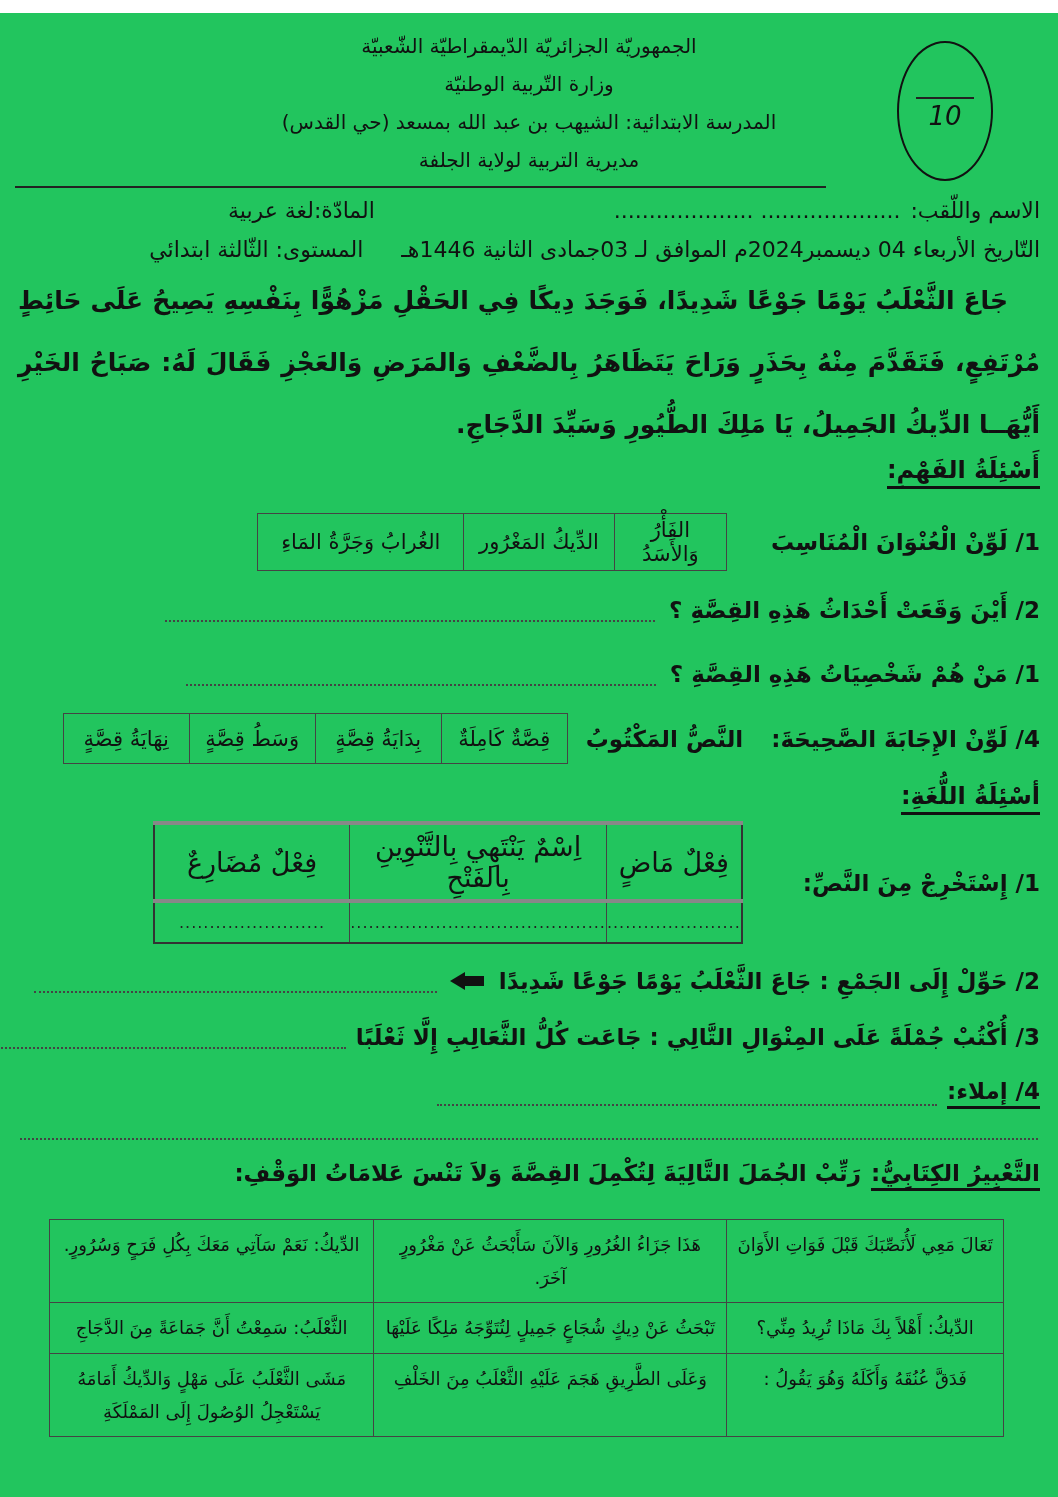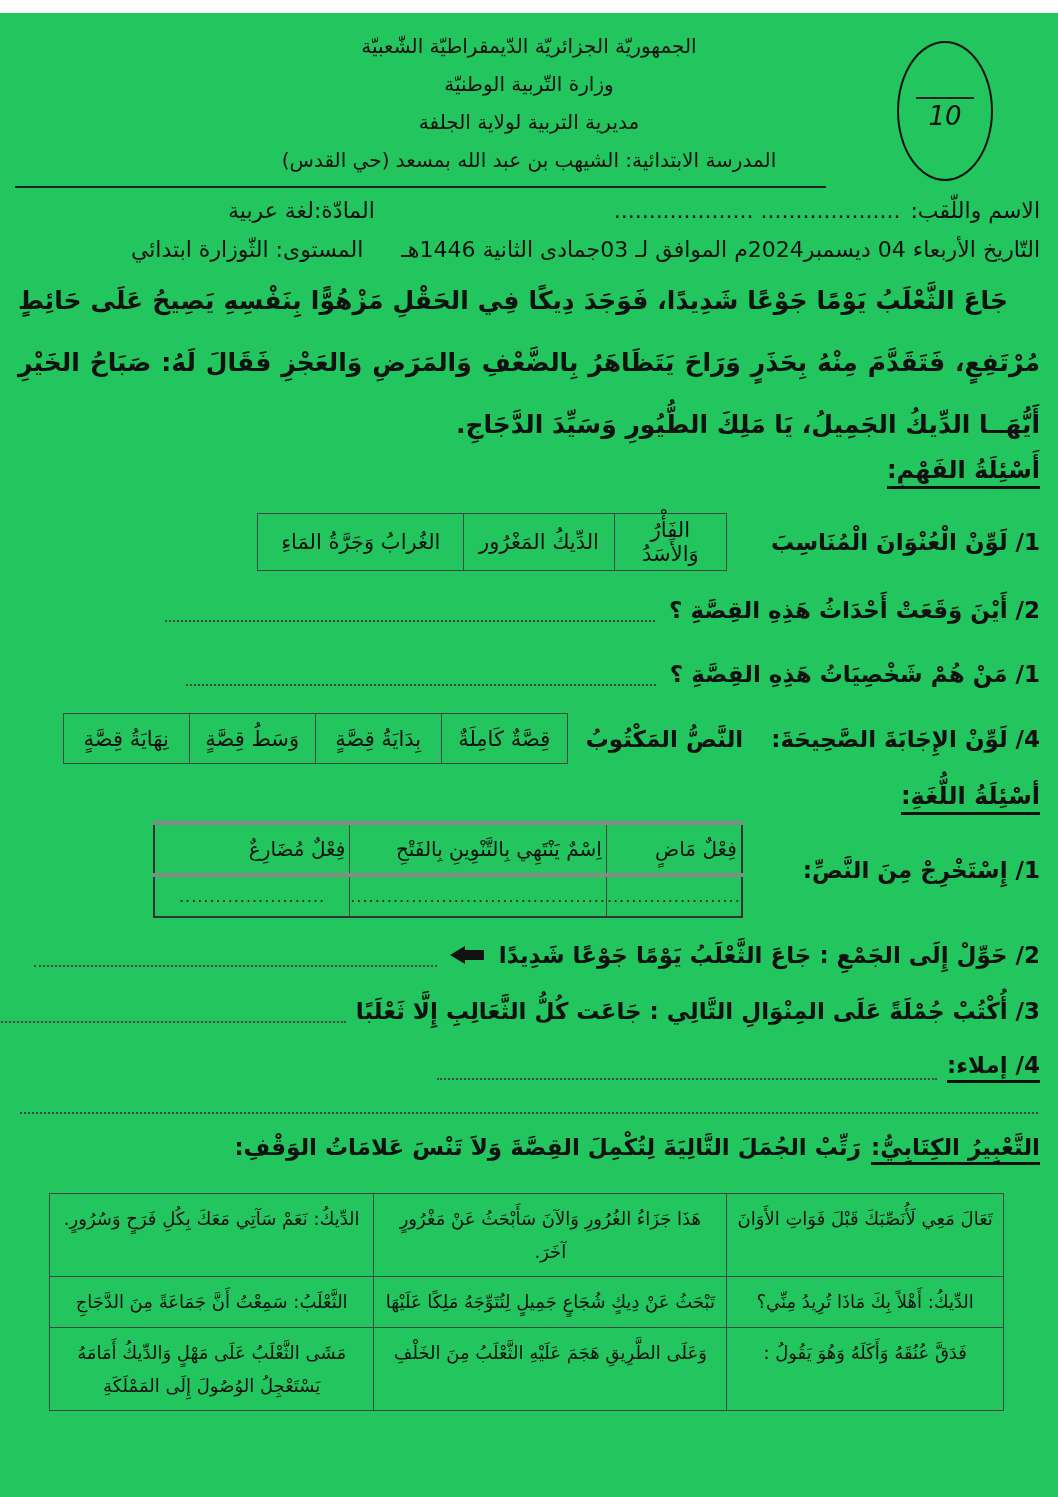--- a/index.html
+++ b/index.html
@@ -66,21 +66,21 @@
   .q2-dots { flex:0 0 48%; }
   .q3-row { margin-top:38px; }
   .q3-dots { flex:0 0 46%; }
   .q4-row { margin-top:26px; }
   .q4-table { width:505px; margin-right:4px; }
   .q4-table td { height:50px; width:25%; font-size:21px; padding:4px 4px; vertical-align:middle; }
   .q4-prompt { margin-right:14px; }
   .lang-heading { margin-top:18px;text-align:right; }
   .lang-row { margin-top:6px; align-items:center; }
   .lang-table { width:590px; margin-right:46px; border:2px solid #333; }
-  .lang-table th { border-top:4px solid #888; border-bottom:4px solid #888; font-size:20px; height:52px; padding:6px 4px; vertical-align:middle;text-align:right; }
+  .lang-table th { border-top:4px solid #888; border-bottom:4px solid #888; font-size:27px; height:52px; padding:6px 4px; vertical-align:middle; }
   .lang-table td { font-size:16px; height:42px; letter-spacing:1px; color:#222; vertical-align:middle; font-weight:400; }
   .lang-table th:nth-child(1){ width:23%; }
   .lang-table th:nth-child(2){ width:42%; }
   .lang-table th:nth-child(3){ width:35%; }
   .lq2-row { margin-top:24px; gap:13px; }
   .lq2-dots { flex:1 1 auto; margin-left:16px; }
   .lq3-row { margin-top:30px; gap:10px; }
   .lq3-dots { flex:0 0 34%; }
   .emla-row { margin-top:28px; gap:10px; }
   .emla-dots { flex:0 0 500px; }
@@ -100,41 +100,41 @@
 </head>
 <body>
 
 <div class="page">
 
   <div class="header-wrap">
     <div class="header-spacer"></div>
     <div class="header-lines">
       <div>الجمهوريّة الجزائريّة الدّيمقراطيّة الشّعبيّة</div>
       <div>وزارة التّربية الوطنيّة</div>
+      <div>المدرسة الابتدائية: الشيهب بن عبد الله بمسعد (حي القدس)</div>
       <div>مديرية التربية لولاية الجلفة</div>
-      <div>المدرسة الابتدائية: الشيهب بن عبد الله بمسعد (حي القدس)</div>
     </div>
     <div class="header-spacer"></div>
   </div>
   <div class="grade-oval">
     <div class="grade-line"></div>
     <div class="grade-score">10</div>
   </div>
   <div class="header-rule"></div>
 
   <div class="info-row1">
     <div class="name-cell">
       <span>الاسم واللّقب:</span>
       <span>....................  ....................</span>
     </div>
     <div>المادّة:لغة عربية</div>
   </div>
   <div class="info-row2">
     <span>التّاريخ الأربعاء 04 ديسمبر2024م  الموافق لـ  03جمادى الثانية 1446هـ</span>
-    <span>المستوى: الثّوزارة ابتدائي</span>
+    <span>المستوى: الثّالثة ابتدائي</span>
   </div>
 
 
   <p class="nas-paragraph">جَاعَ الثَّعْلَبُ يَوْمًا جَوْعًا شَدِيدًا، فَوَجَدَ دِيكًا فِي الحَقْلِ مَزْهُوًّا بِنَفْسِهِ يَصِيحُ عَلَى حَائِطٍ مُرْتَفِعٍ، فَتَقَدَّمَ مِنْهُ بِحَذَرٍ وَرَاحَ يَتَظَاهَرُ بِالضَّعْفِ وَالمَرَضِ وَالعَجْزِ فَقَالَ لَهُ: صَبَاحُ الخَيْرِ أَيُّهَــا الدِّيكُ الجَمِيلُ، يَا مَلِكَ الطُّيُورِ وَسَيِّدَ الدَّجَاجِ.</p>
 
   <div>
     <span class="section-heading underlined">أَسْئِلَةُ الفَهْمِ:</span>
   </div>
 
   <div class="q-row">

